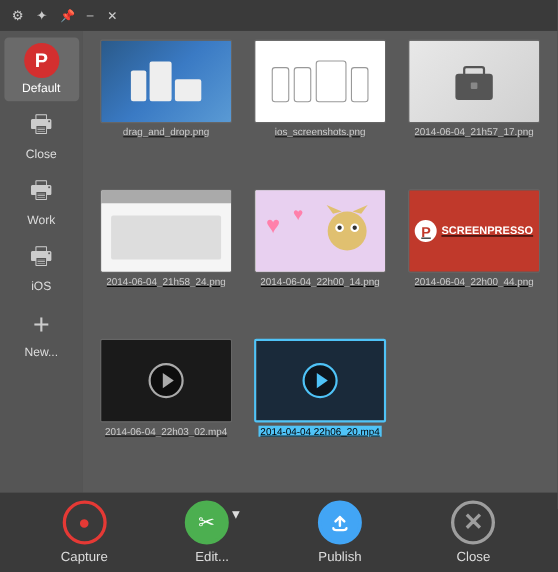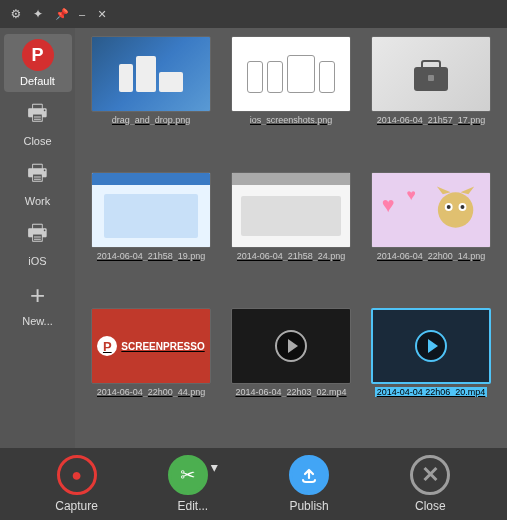--- a/index.html
+++ b/index.html
@@ -542,31 +542,20 @@
             <svg width="50" height="50" viewBox="0 0 50 50">
               <rect x="8" y="18" width="34" height="24" rx="3" fill="#555"></rect>
               <rect x="16" y="12" width="18" height="8" rx="2" fill="none" stroke="#555" stroke-width="2"></rect>
               <rect x="22" y="26" width="6" height="6" rx="1" fill="#888"></rect>
             </svg>
           </div>
         </div>
         <span class="thumb-label">2014-06-04_21h57_17.png</span>
       </div>
 
-      <div class="thumb-item">
-        <div class="thumb-box">
-          <div class="thumb-screenshot">
-            <div class="screenshot-bar"></div>
-            <div class="screenshot-content" style="font-size:7px;color:#3a7ac4;background:#e8f4ff;">
-              <div style="width:80%;height:70%;background:#c8e0f8;border-radius:2px;"></div>
-            </div>
-          </div>
-        </div>
-        <span class="thumb-label">2014-06-04_21h58_19.png</span>
-      </div>
 
       <div class="thumb-item">
         <div class="thumb-box">
           <div class="thumb-screenshot" style="background:linear-gradient(to bottom,#f0f0f0,#e8e8e8);">
             <div class="screenshot-bar" style="background:#aaa;"></div>
             <div class="screenshot-content" style="background:#f5f5f5;">
               <div style="width:85%;height:65%;background:#ddd;border-radius:2px;"></div>
             </div>
           </div>
         </div>

